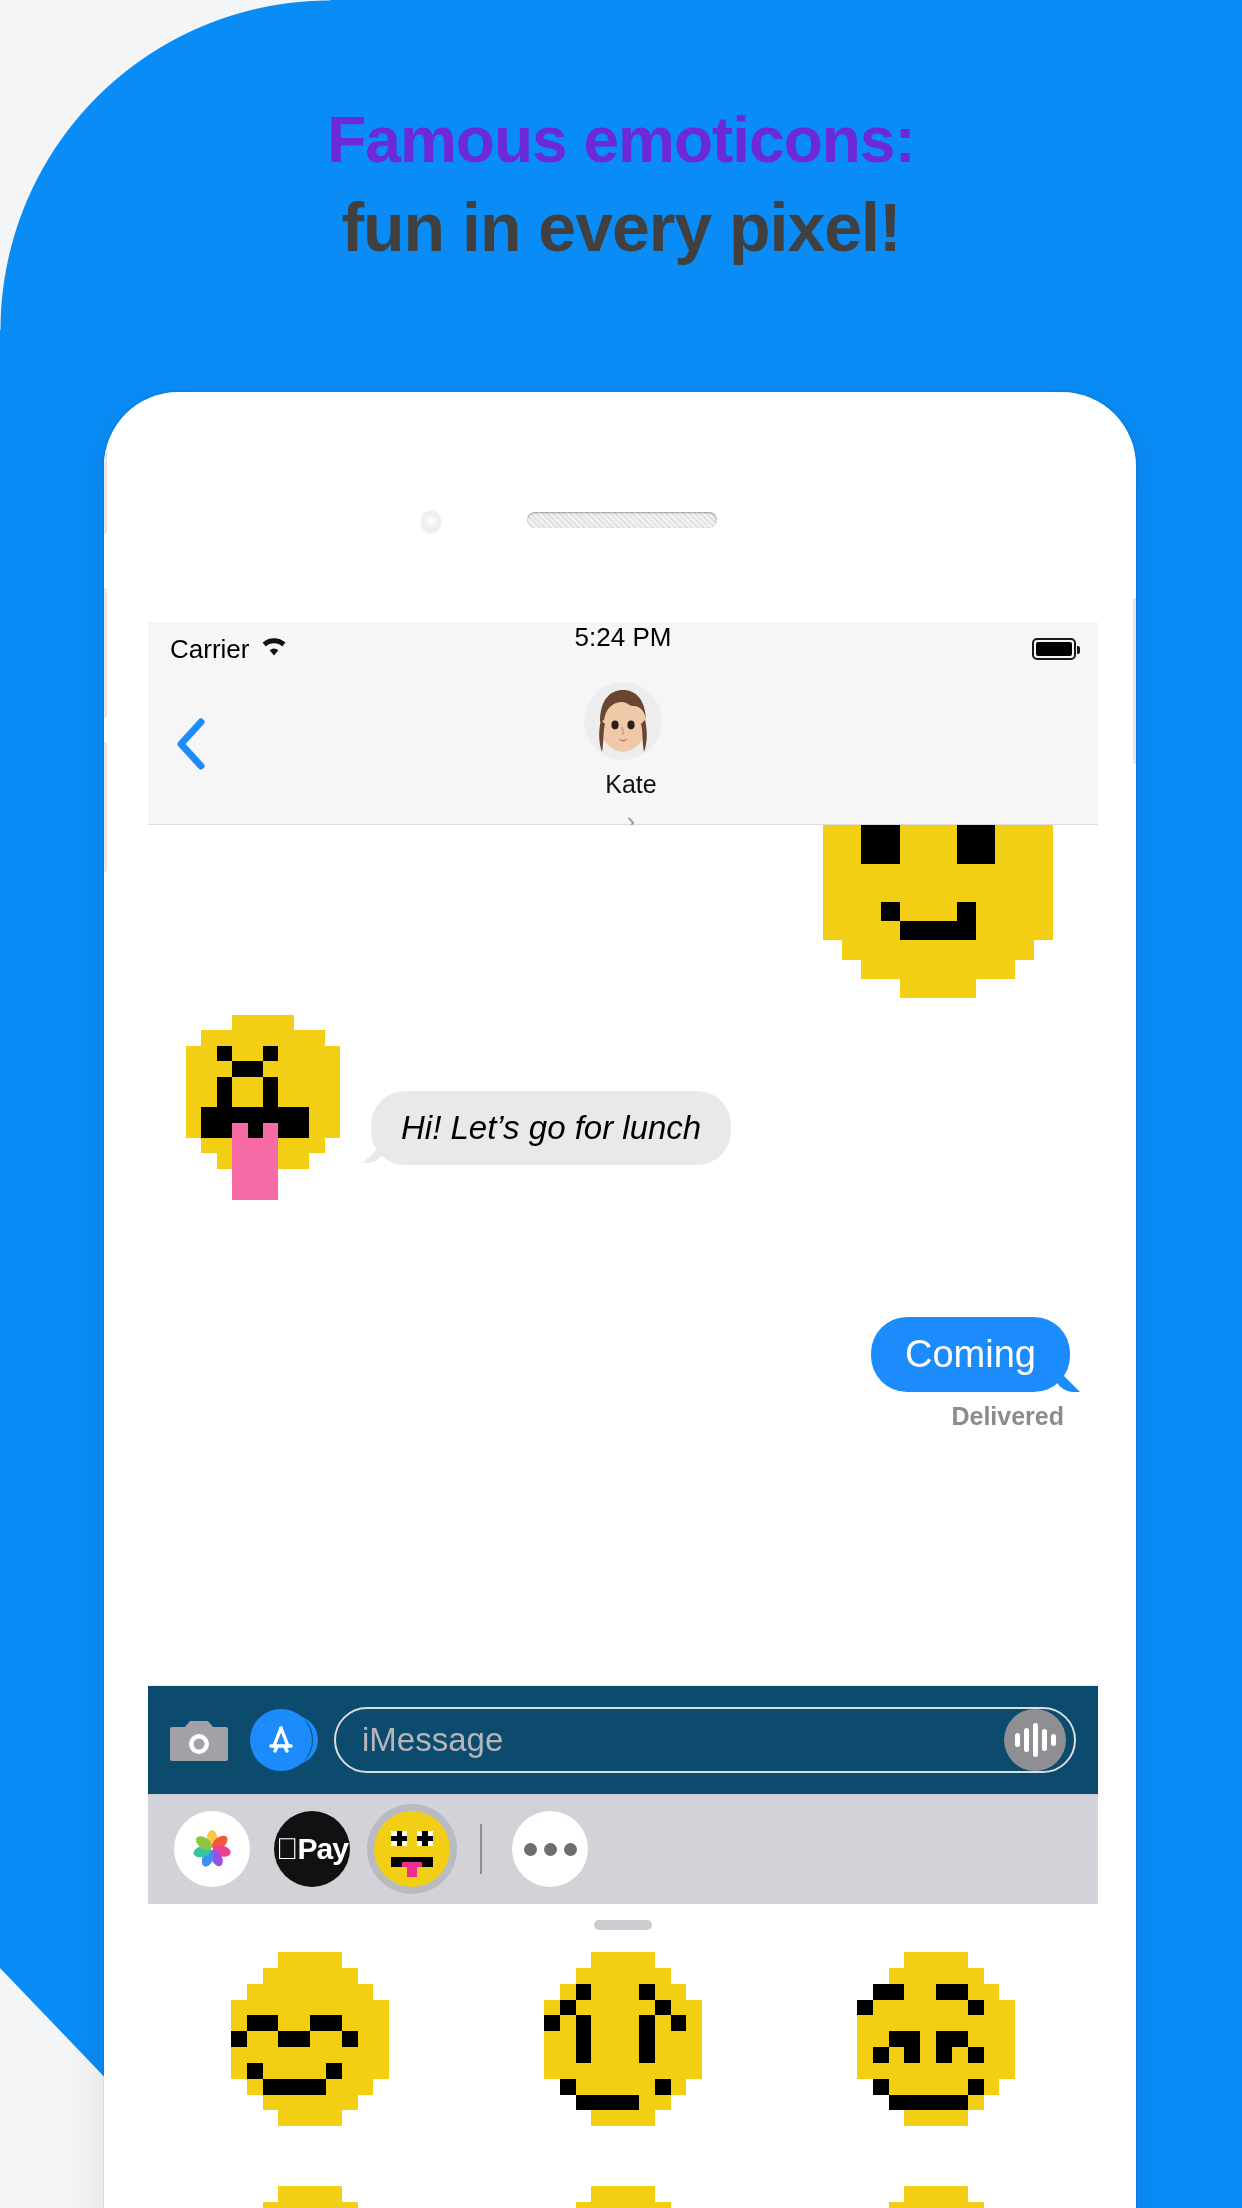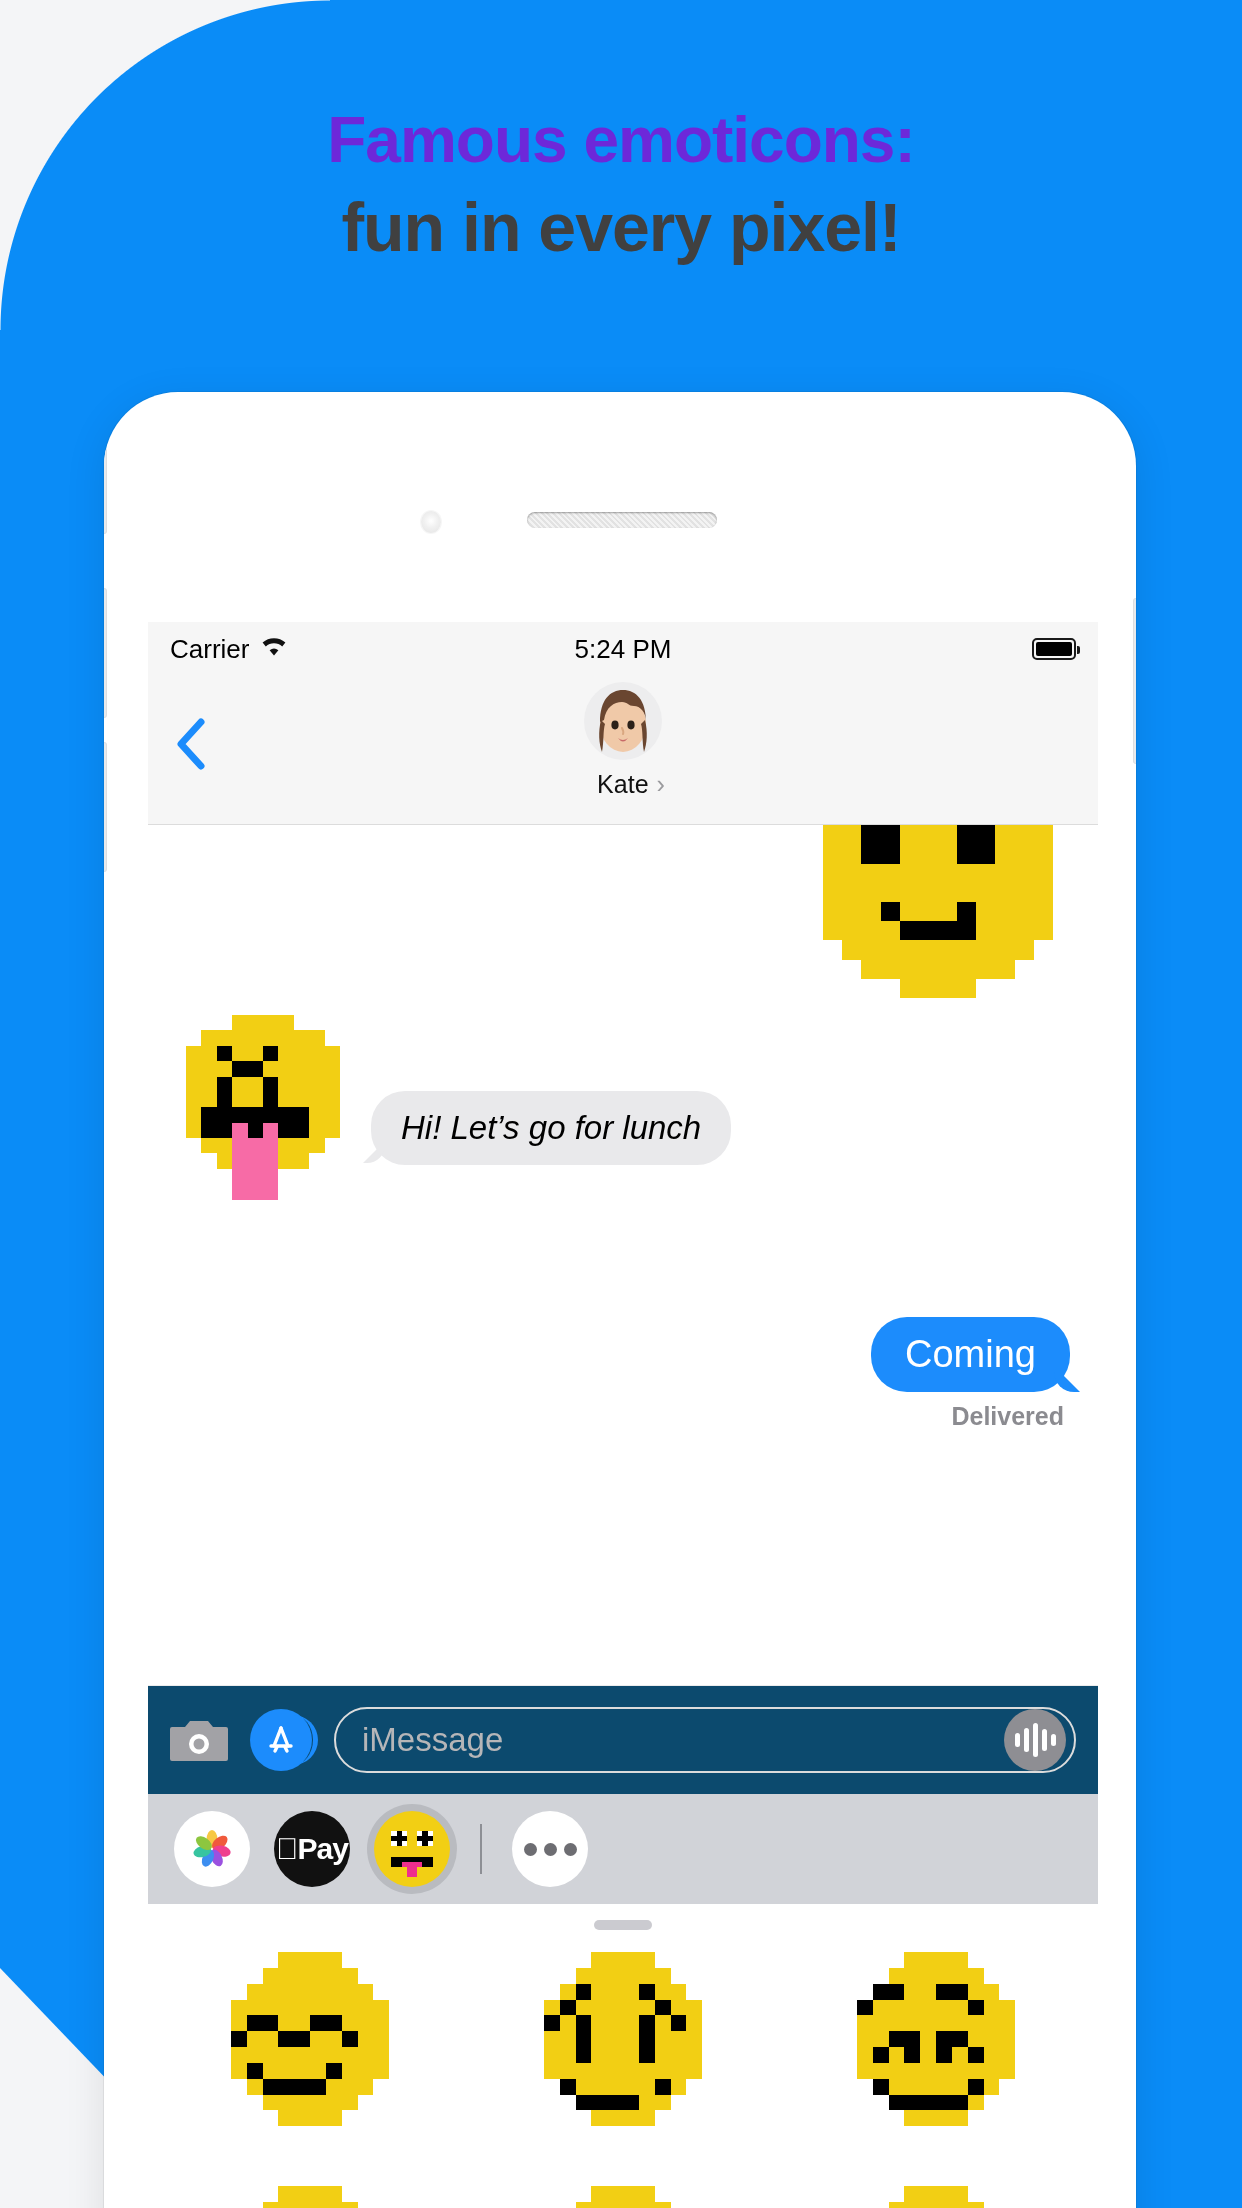--- a/index.html
+++ b/index.html
@@ -64,21 +64,21 @@
 
   
   #screen{
     position:absolute;left:148px;top:622px;width:950px;height:1586px;
     background:#ffffff;overflow:hidden;z-index:8;
   }
 
   
   #statusbar{
     height:54px;background:#f6f6f6;
-    display:flex;align-items:center;padding:0 22px;
+    display:flex;padding:0 22px;
     font-size:26px;color:#000;
   }
   #statusbar .sb-left-group{display:flex;align-items:center;gap:10px;flex:1;}
   #statusbar .sb-center{flex:1;text-align:center;font-weight:500;}
   #statusbar .sb-right-group{flex:1;display:flex;justify-content:flex-end;align-items:center;}
   .battery{
     width:44px;height:22px;border:2px solid #1a1a1a;border-radius:5px;
     position:relative;box-sizing:border-box;padding:2px;
   }
   .battery::after{
@@ -97,21 +97,21 @@
     position:absolute;left:26px;top:42px;width:34px;height:52px;
   }
   #avatar{
     position:absolute;left:50%;transform:translateX(-50%);top:6px;
     width:78px;height:78px;border-radius:50%;
     background:#ededee;overflow:hidden;
   }
   #contact-row{
     position:absolute;left:16px;right:0;top:94px;
     display:flex;align-items:center;justify-content:center;gap:8px;
-    font-size:25px;color:#111;
+    font-size:25px;color:#111;flex-direction:column;
   }
   #contact-row .chev{color:#9b9b9e;font-size:25px;}
 
   
   #thread{
     position:relative;height:860px;background:#fff;overflow:hidden;
   }
   .sticker-sent{
     position:absolute;right:20px;top:-38px;
   }

